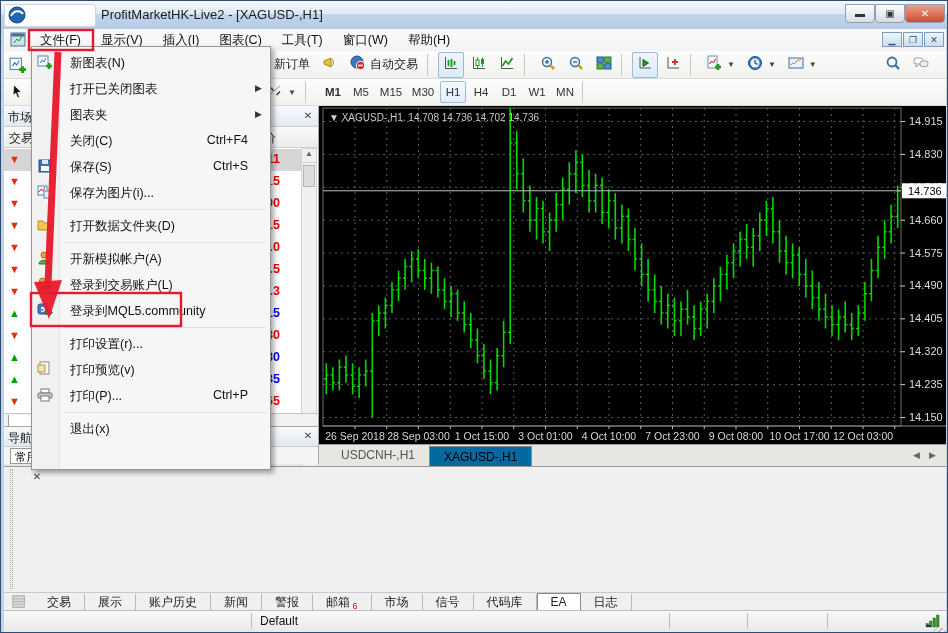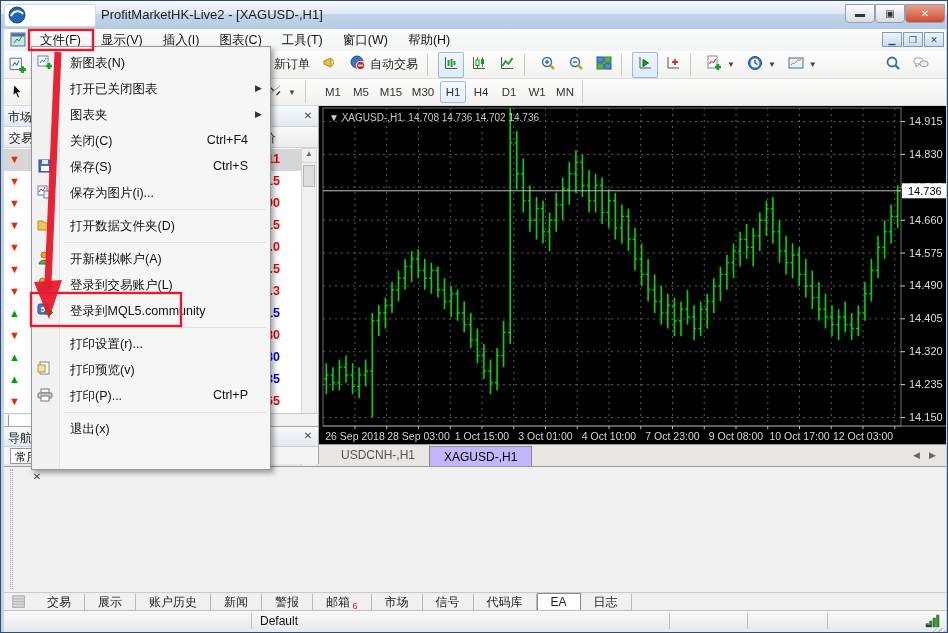--- a/index.html
+++ b/index.html
@@ -40,21 +40,21 @@
   #mw-header{left:0;top:21px;right:0;height:21px;background:linear-gradient(#fafafa,#ececec);border-bottom:1px solid #d0d0d0;font-size:12px;color:#222;}
   .mw-row{position:absolute;left:0;width:298px;height:22px;}
   .mw-row .arr{position:absolute;left:5px;top:4px;font-size:11px;}
   .mw-price{position:absolute;right:22px;top:3px;font-size:12.5px;font-weight:bold;}
   #mw-scroll{position:absolute;right:1px;top:42px;width:16px;height:360px;background:#f0f0f0;border:1px solid #d5d5d5;}
   #navigator{left:3px;top:425px;width:315px;height:38px;background:#f4f4f4;border-right:1px solid #a8a8a8;border-top:1px solid #a8a8a8;}
   
   #chart-region{left:318px;top:105px;width:627px;height:338px;background:#000;}
   #chart-tabs{left:318px;top:443px;width:627px;height:22px;background:#e8e6e1;border-top:1px solid #9a9a9a;}
   .chart-tab{position:absolute;top:0;height:21px;font-size:12px;color:#555;padding:3px 14px;border-right:1px solid #bbb;}
-  .chart-tab.active{background:#c4b5fd;border:1px solid #8a8a8a;border-bottom:none;color:#000;top:1px;}
+  .chart-tab.active{background:#0369a1;border:1px solid #8a8a8a;border-bottom:none;color:#000;top:1px;}
   
   #terminal{left:3px;top:465px;width:942px;height:144px;background:#f0f0f0;border-top:1px solid #9a9a9a;}
   #terminal-body{position:absolute;left:45px;top:0;right:0;bottom:18px;background:#fff;border-left:1px solid #c8c8c8;}
   #terminal-head{position:absolute;left:0;top:2px;right:0;height:22px;border-bottom:1px solid #d8d8d8;font-size:12px;color:#222;}
   #terminal-tabs{position:absolute;left:0;bottom:0;right:0;height:18px;background:#f0f0f0;border-top:1px solid #c8c8c8;font-size:12px;}
   .term-tab{position:relative;display:inline-block;height:17px;line-height:16px;padding:0 13px;color:#222;border-right:1px solid #b9b9b9;}
   .term-tab.active{background:#fff;border:1px solid #8a8a8a;border-bottom:none;}
   .badge{color:#e00;font-size:9px;vertical-align:sub;}
   
   #statusbar{left:3px;top:609px;width:942px;height:32px;background:linear-gradient(#f8f8f8,#e2e2e2);border-top:1px solid #bdbdbd;font-size:12px;color:#111;}
@@ -241,21 +241,21 @@
         <div class="tb-btn">
           <span><svg width="16" height="16" viewBox="0 0 16 16">
               <path d="M2 12 L13 3" stroke="#999"></path>
               <path d="M3 4 l3.5 3.5 M13 8.5 L9.5 12" stroke="#333" stroke-width="1.4"></path>
             </svg></span>
           <span class="tb-dd">▼</span>
         </div>
         <div class="tb-sep"></div>
       </div>
     <div class="tb-group" style="left:316px;" id="timeframe-bar">
-        <div class="tf-btn" style="width: 26px;">M1</div>
+        <div class="tf-btn" style="width: 26px; font-weight: bold;">M1</div>
         <div class="tf-btn" style="width: 26px;">M5</div>
         <div class="tf-btn" style="width: 30px;">M15</div>
         <div class="tf-btn" style="width: 30px;">M30</div>
         <div class="tf-btn active" style="width: 26px;">H1</div>
         <div class="tf-btn" style="width: 26px;">H4</div>
         <div class="tf-btn" style="width: 26px;">D1</div>
         <div class="tf-btn" style="width: 26px;">W1</div>
         <div class="tf-btn" style="width: 26px;">MN</div>
         <div class="tb-sep"></div>
       </div>

